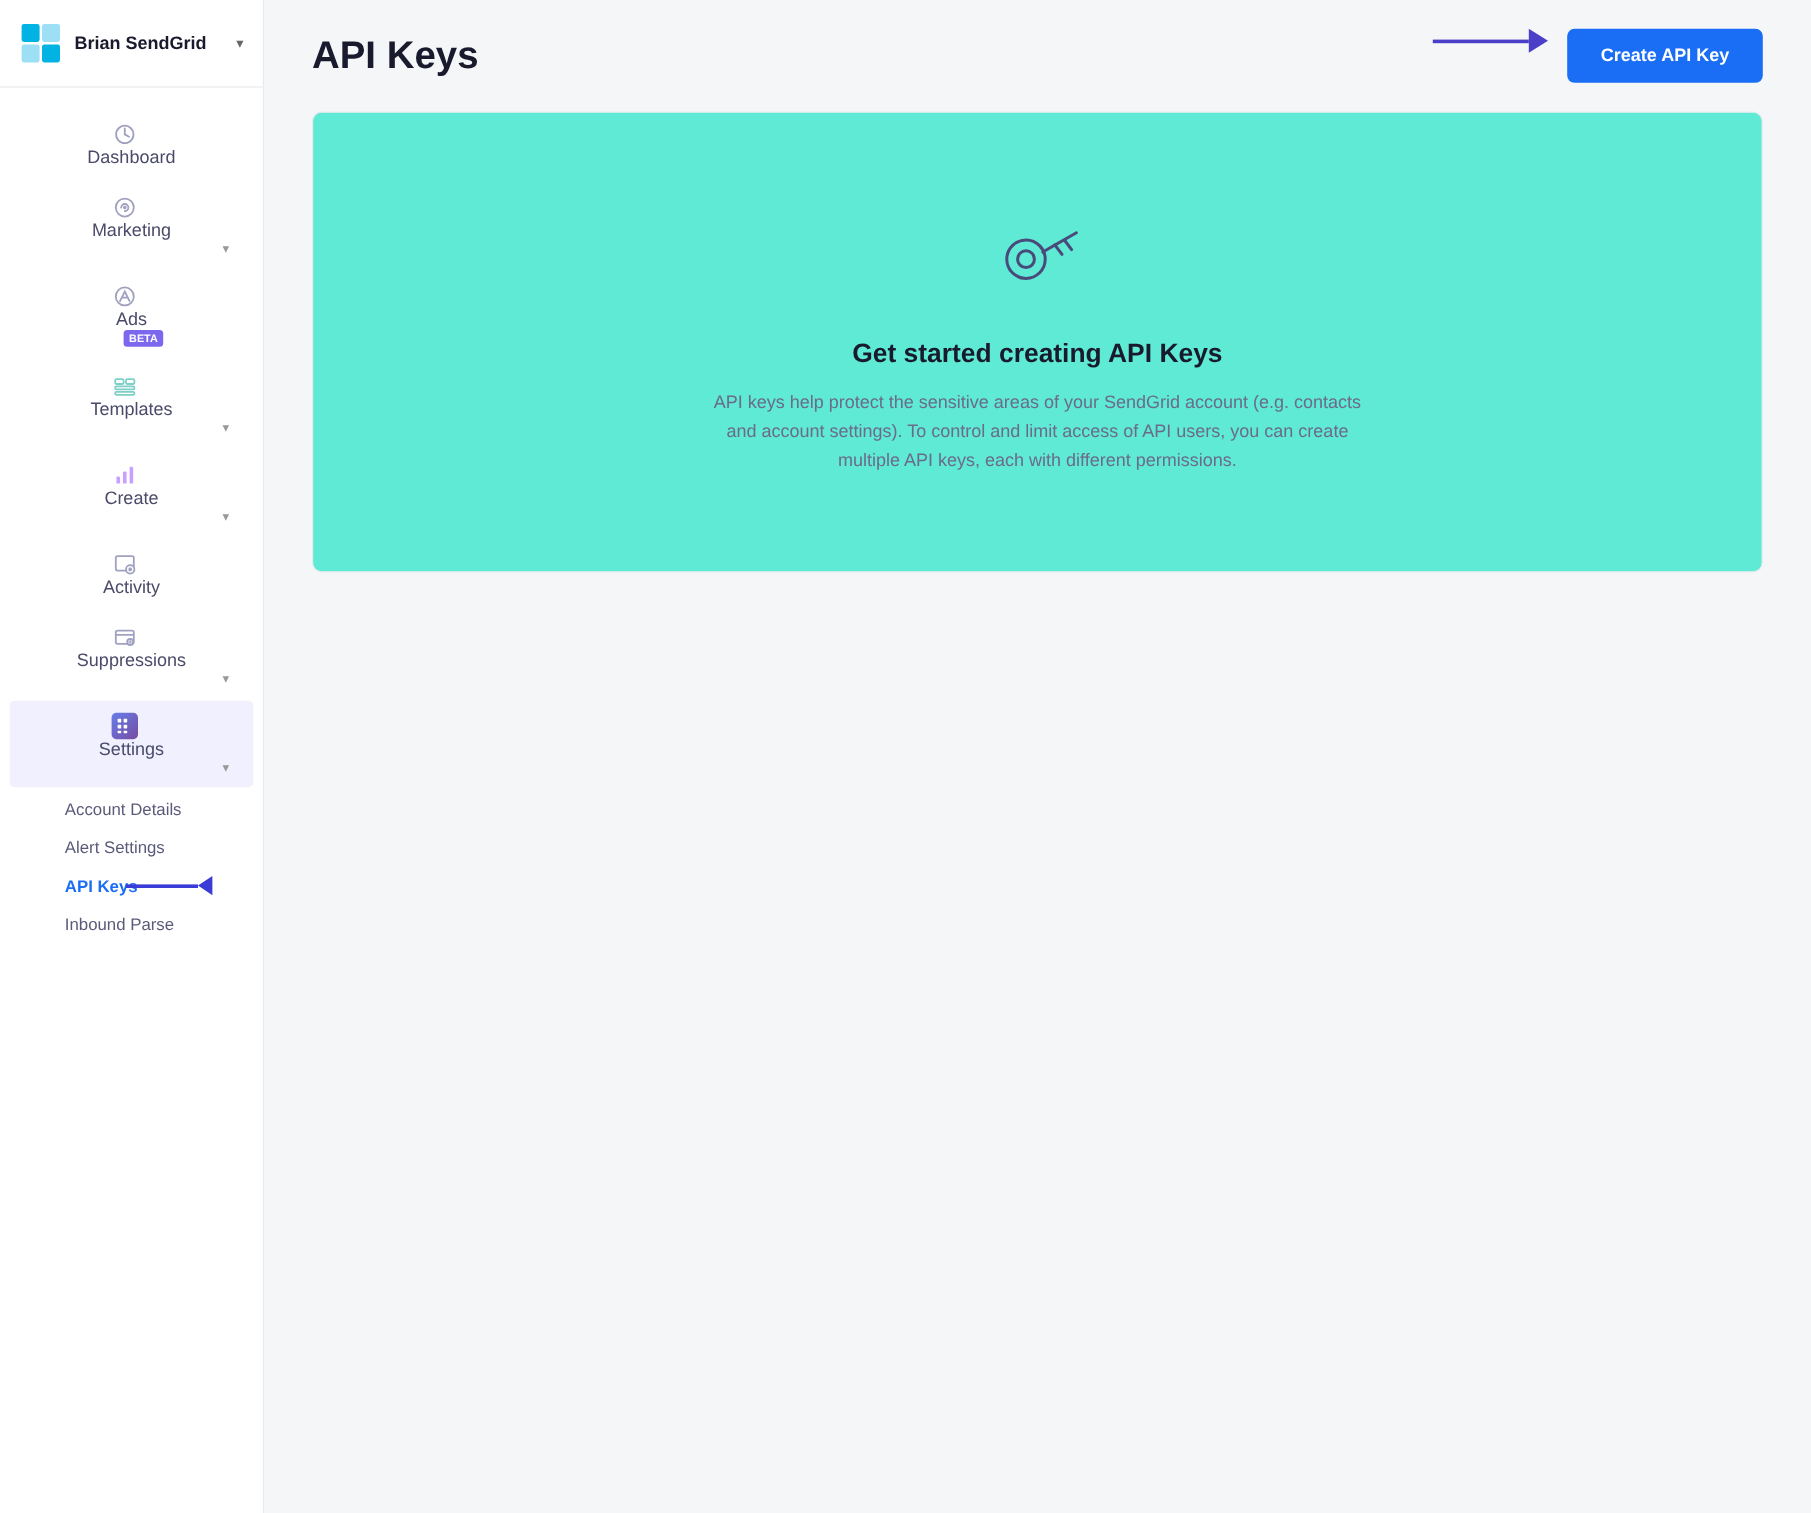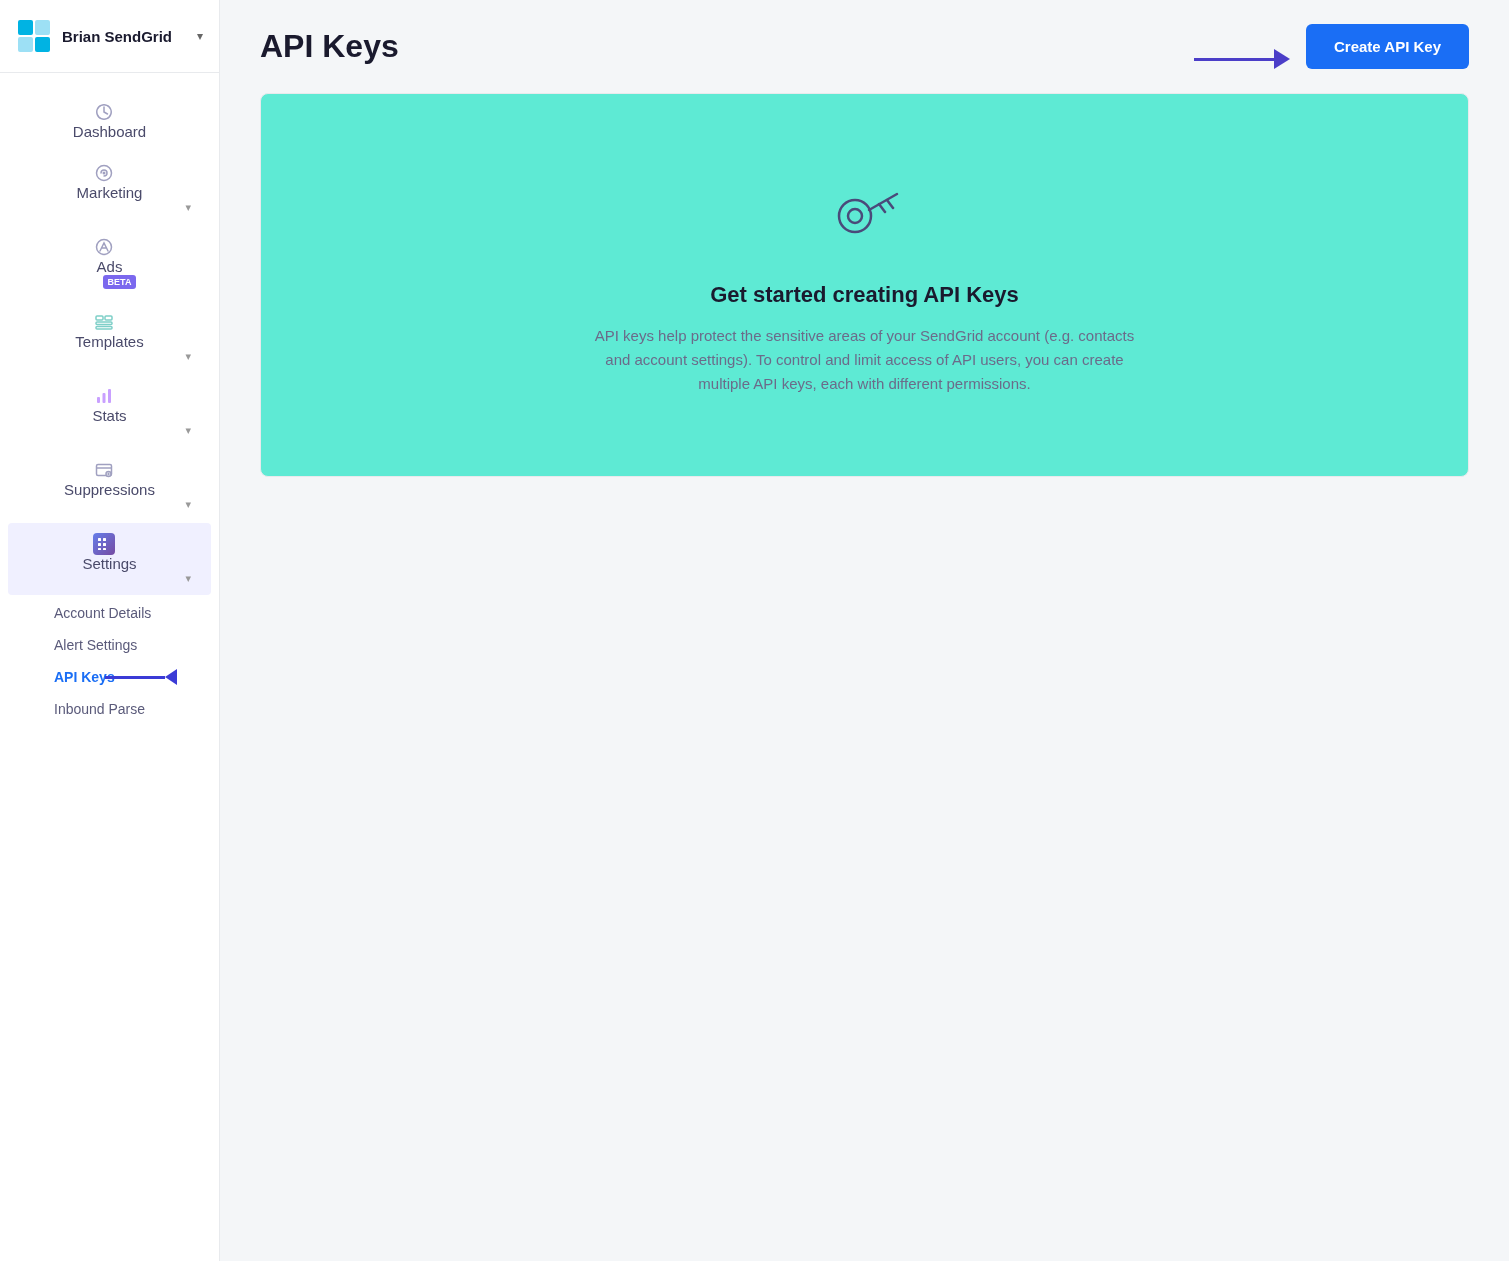--- a/index.html
+++ b/index.html
@@ -151,21 +151,21 @@
     }
 
     .page-title {
       font-size: 32px;
       font-weight: 800;
       color: #1a1a2e;
     }
 
     .top-bar-right {
       display: flex;
-      align-items: flex-end;
+      align-items: flex-start;
       gap: 16px;
     }
 
     .arrow-decoration {
       display: flex;
       align-items: center;
     }
 
     .arrow-line {
       width: 80px;
@@ -297,24 +297,34 @@
     </div>
 
     <div class="nav-item">
       <span class="nav-icon">
         <svg width="20" height="20" viewBox="0 0 20 20" fill="none">
           <rect x="3" y="11" width="3" height="6" rx="1" fill="#c9a0ff"></rect>
           <rect x="8.5" y="7" width="3" height="10" rx="1" fill="#c9a0ff"></rect>
           <rect x="14" y="3" width="3" height="14" rx="1" fill="#c9a0ff"></rect>
         </svg>
       </span>
-      <span>Stats</span>
+      <span>Create</span>
       <span class="nav-chevron">▾</span>
     </div>
 
+    <div class="nav-item">
+      <span class="nav-icon">
+        <svg width="20" height="20" viewBox="0 0 20 20" fill="none">
+          <rect x="2.5" y="3.5" width="15" height="12" rx="1.5" stroke="#a0a0c0" stroke-width="1.5" fill="none"></rect>
+          <circle cx="14.5" cy="14.5" r="3.5" fill="#f4f6f8" stroke="#a0a0c0" stroke-width="1.5"></circle>
+          <circle cx="14.5" cy="14.5" r="1.5" fill="#a0a0c0"></circle>
+        </svg>
+      </span>
+      <span>Activity</span>
+    </div>
 
     <div class="nav-item">
       <span class="nav-icon">
         <svg width="20" height="20" viewBox="0 0 20 20" fill="none">
           <rect x="2.5" y="4.5" width="15" height="11" rx="1.5" stroke="#a0a0c0" stroke-width="1.5" fill="none"></rect>
           <path d="M2.5 8h15" stroke="#a0a0c0" stroke-width="1.5"></path>
           <circle cx="14.5" cy="14" r="2.5" fill="#f4f6f8" stroke="#a0a0c0" stroke-width="1.5"></circle>
           <path d="M13.5 14h2M14.5 13v2" stroke="#a0a0c0" stroke-width="1" stroke-linecap="round"></path>
         </svg>
       </span>

